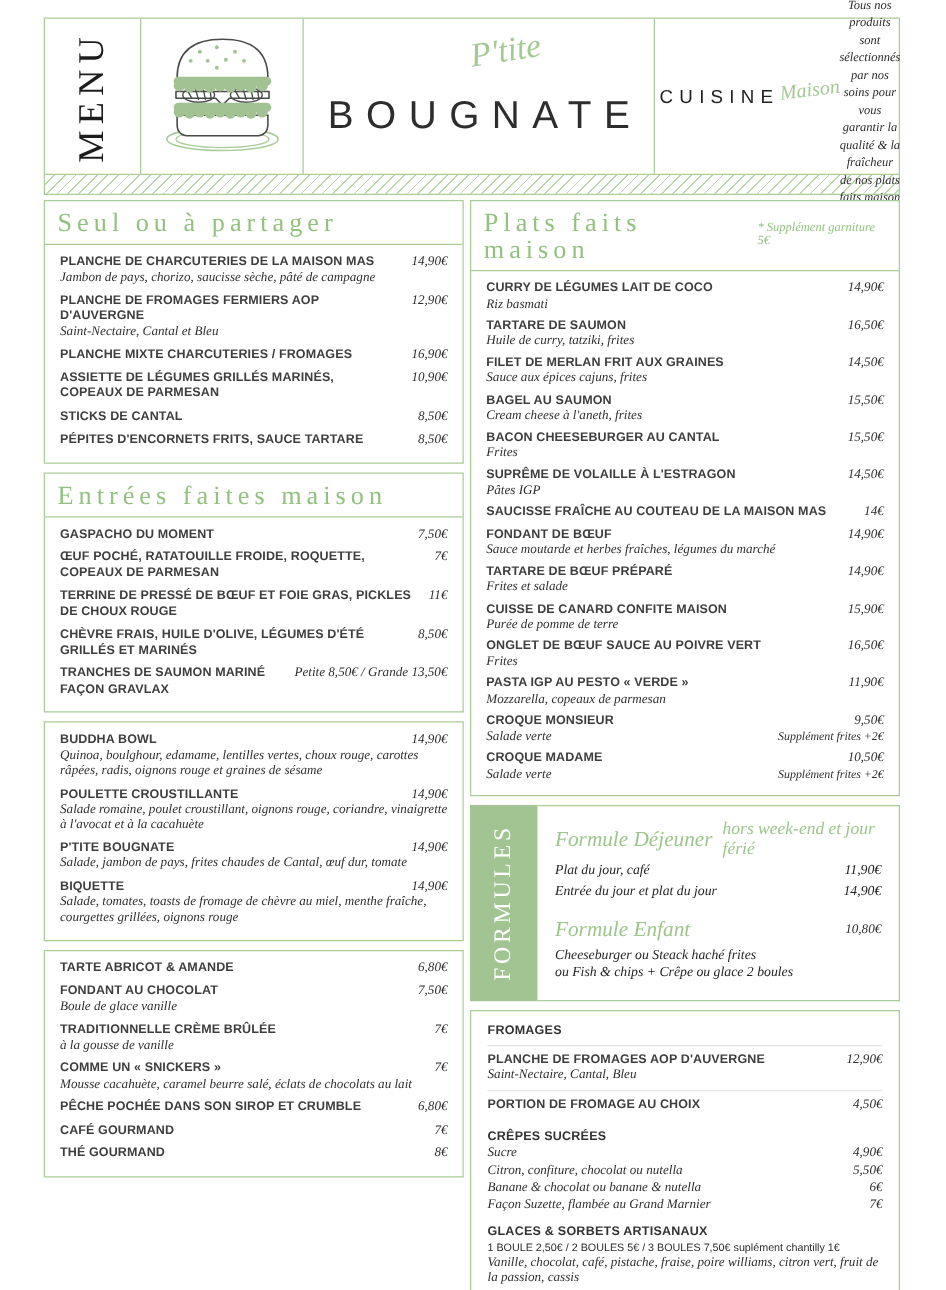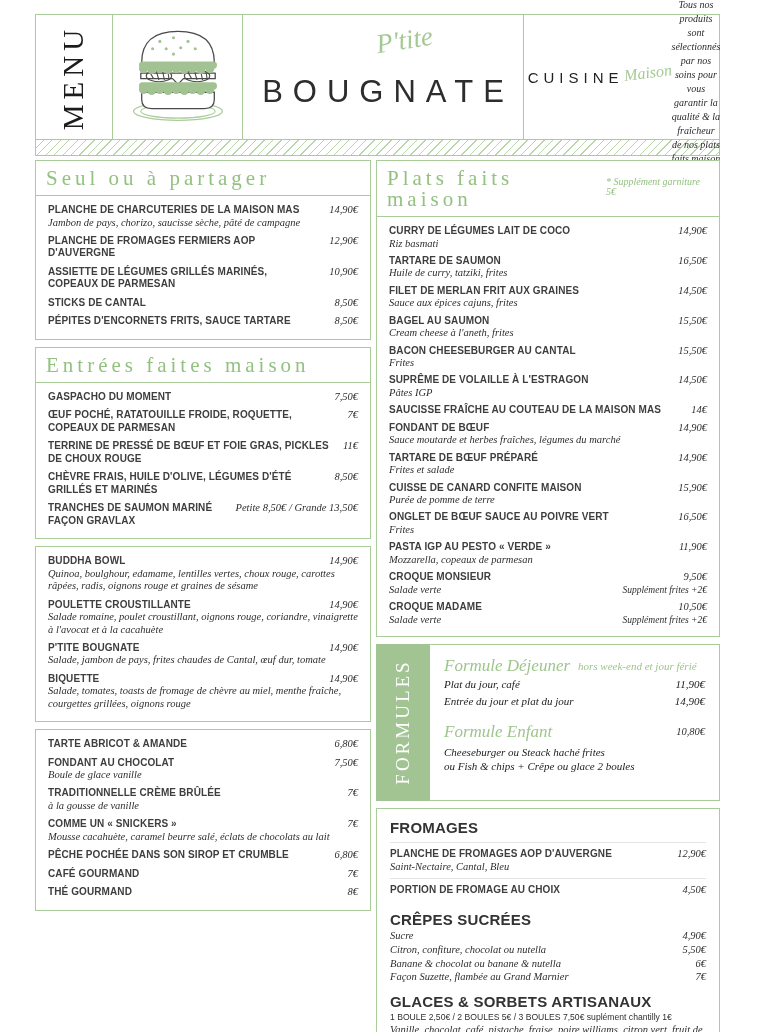--- a/index.html
+++ b/index.html
@@ -54,29 +54,29 @@
   .item-desc{font-family:"Liberation Serif",serif;font-style:italic;font-size:10.5px;line-height:1.18;color:var(--ink2);}
   .price-note{font-family:"Liberation Serif",serif;font-style:italic;font-size:9.5px;color:var(--ink2);white-space:nowrap;margin-left:34px;}
 
   
   .formules{display:flex;margin-bottom:7px;height:157px;}
   .formules-bar{width:54px;background:var(--green-fill);display:flex;align-items:center;justify-content:center;}
   .formules-bar span{transform:rotate(-90deg);color:#fff;font-family:"Liberation Serif",serif;font-size:19px;letter-spacing:3px;white-space:nowrap;}
   .formules-content{flex:1;border:1px solid var(--green-border);border-left:none;padding:11px 14px 8px;}
   .formule-title-row{display:flex;justify-content:space-between;align-items:center;gap:8px;}
   .formule-title{font-family:"Liberation Serif",serif;font-style:italic;font-size:17px;color:var(--green-text);}
-  .formule-note{font-family:"Liberation Serif",serif;font-style:italic;font-size:11px;color:var(--green-text);flex:1;}
+  .formule-note{font-family:"Liberation Serif",serif;font-style:italic;font-size:14px;color:var(--green-text);flex:1;}
   .formule-price{font-family:"Liberation Serif",serif;font-style:italic;font-size:10.5px;color:var(--ink2);}
   .formule-row{display:flex;justify-content:space-between;font-family:"Liberation Serif",serif;font-style:italic;font-size:11px;line-height:1.55;color:#222;}
   .formule-desc{font-family:"Liberation Serif",serif;font-style:italic;font-size:11px;line-height:1.3;color:#222;margin-top:3px;}
   .enfant-row{margin-top:12px;}
 
   
   .extras{border:1px solid var(--green-border);padding:9px 13px 7px;}
-  .extras-heading{font-weight:bold;font-size:15px;line-height:1.3;color:#333;letter-spacing:.2px;}
+  .extras-heading{font-weight:bold;font-size:10px;line-height:1.3;color:#333;letter-spacing:.2px;}
   .rule{border-top:1px solid #e4e4e0;margin:5px 0;}
   .crepes-row{display:flex;justify-content:space-between;font-family:"Liberation Serif",serif;font-style:italic;font-size:10.5px;line-height:1.3;color:var(--ink2);}
   .glaces-line1{font-size:8.6px;line-height:1.5;color:var(--ink2);}
   .glaces-line2{font-family:"Liberation Serif",serif;font-style:italic;font-size:10.5px;line-height:1.2;color:var(--ink2);}
   .group-gap{height:8px;}
 </style>
 </head>
 <body>
 
 <div class="page">
@@ -163,20 +163,29 @@
               </div>
               <div class="item-sub">
                 <div class="item-desc">Jambon de pays, chorizo, saucisse sèche, pâté de campagne</div>
               </div>
             </div>
             <div class="item">
               <div class="item-head">
                 <div class="item-name">PLANCHE DE FROMAGES FERMIERS AOP D'AUVERGNE</div>
                 <div class="item-price">12,90€</div>
               </div>
+              <div class="item-sub">
+                <div class="item-desc">Saint-Nectaire, Cantal et Bleu</div>
+              </div>
+            </div>
+            <div class="item">
+              <div class="item-head">
+                <div class="item-name">PLANCHE MIXTE CHARCUTERIES / FROMAGES</div>
+                <div class="item-price">16,90€</div>
+              </div>
             </div>
             <div class="item">
               <div class="item-head">
                 <div class="item-name">ASSIETTE DE LÉGUMES GRILLÉS MARINÉS, COPEAUX DE PARMESAN</div>
                 <div class="item-price">10,90€</div>
               </div>
             </div>
             <div class="item">
               <div class="item-head">
                 <div class="item-name">STICKS DE CANTAL</div>

